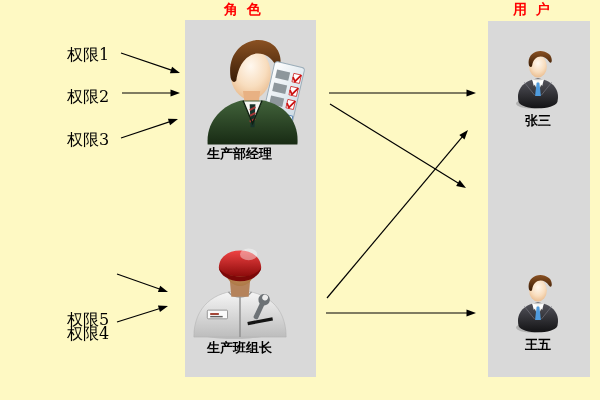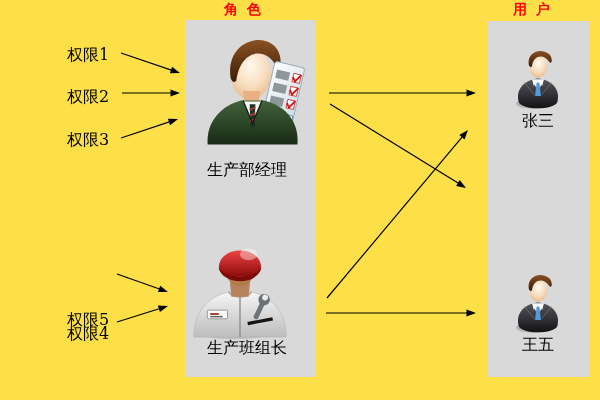--- a/index.html
+++ b/index.html
@@ -1,17 +1,17 @@
 <!DOCTYPE html>
 <html><head>
 <meta charset="utf-8">
 <style>
   html,body{margin:0;padding:0;background:#ffffff;}
   .stage{
-    position:relative;width:600px;height:400px;background:#fde047;overflow:hidden;
+    position:relative;width:600px;height:400px;background:#fef9c3;overflow:hidden;
     font-family:"DejaVu Serif","Liberation Serif",serif;color:#000;
   }
   .column{position:absolute;background:#d9d9d9;}
   .roles-column{left:185px;top:20px;width:131px;height:357px;}
   .users-column{left:488px;top:21px;width:102px;height:356px;}
   .col-header{position:absolute;color:#ff0000;font-weight:bold;font-size:14px;letter-spacing:2px;white-space:pre;}
   .roles-header{left:224px;top:1px;}
   .users-header{left:513px;top:1px;}
   .perm{position:absolute;font-size:16px;white-space:nowrap;}
   .perm-1{left:67px;top:45px;}
@@ -19,22 +19,22 @@
   .perm-3{left:67px;top:130px;}
   .perm-4{left:67px;top:279px;margin-top:45px;}
   .perm-5{left:67px;top:310px;}
   .role-node{position:absolute;}
   .role-manager{left:201px;top:37px;width:112px;}
   .role-foreman{left:190px;top:237px;width:112px;}
   .user-node{position:absolute;left:510px;width:56px;text-align:center;}
   .user-0{top:48px;}
   .user-1{top:168px;}
   .user-2{top:272px;}
-  .node-label{font-size:16px;line-height:14px;white-space:nowrap;}
-  .role-manager .node-label{padding-left:6px;margin-top:18px;}
+  .node-label{font-size:13px;line-height:14px;white-space:nowrap;font-weight:bold;}
+  .role-manager .node-label{padding-left:6px;margin-top:2px;}
   .role-foreman .node-label{padding-left:17px;margin-top:0;}
   .user-node .node-label{margin-top:2px;}
   .icon{display:block;}
   .user-node .icon{margin:0 auto;}
   .arrow-layer{position:absolute;left:0;top:0;pointer-events:none;}
   .defs-holder{position:absolute;width:0;height:0;overflow:hidden;}
 </style>
 </head>
 <body>
 

